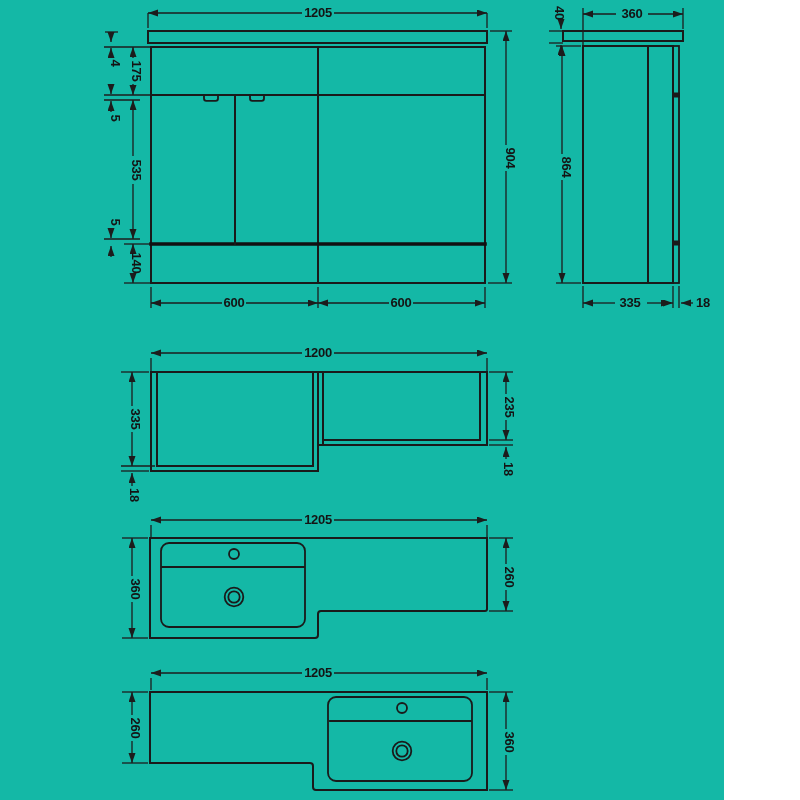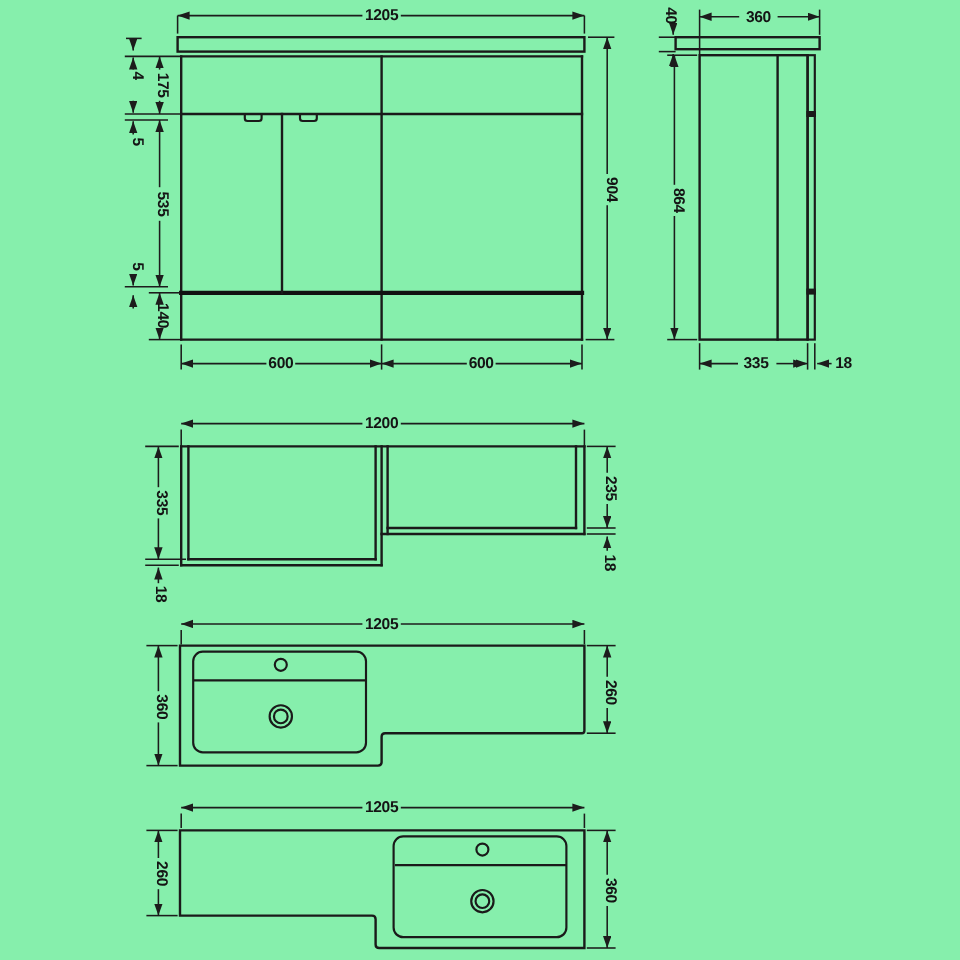--- a/index.html
+++ b/index.html
@@ -1,16 +1,16 @@
 <!DOCTYPE html>
 <html><head>
 <meta charset="utf-8">
 <style>
   html,body{margin:0;padding:0;background:#ffffff;}
-  .stage{width:800px;height:800px;background:#86efac;position:relative;overflow:hidden;}
+  .stage{width:724px;height:800px;background:#14b8a6;position:relative;overflow:hidden;}
   svg{display:block;}
   .ln{stroke:#1a1a1a;stroke-width:2;fill:none;stroke-linecap:square;}
   .ln-thick{stroke:#111111;stroke-width:3.6;fill:none;stroke-linecap:square;}
   .ln-mid{stroke:#1a1a1a;stroke-width:1.8;fill:none;stroke-linecap:square;}
   .dim{stroke:#1c1c1c;stroke-width:1.3;fill:none;stroke-linecap:butt;}
   .fillmark{fill:#1a1a1a;stroke:none;}
   text.dlab{font-family:"Liberation Sans",sans-serif;font-weight:bold;font-size:13px;
             letter-spacing:-0.3px;fill:#141414;text-anchor:middle;}
 </style>
 </head>

